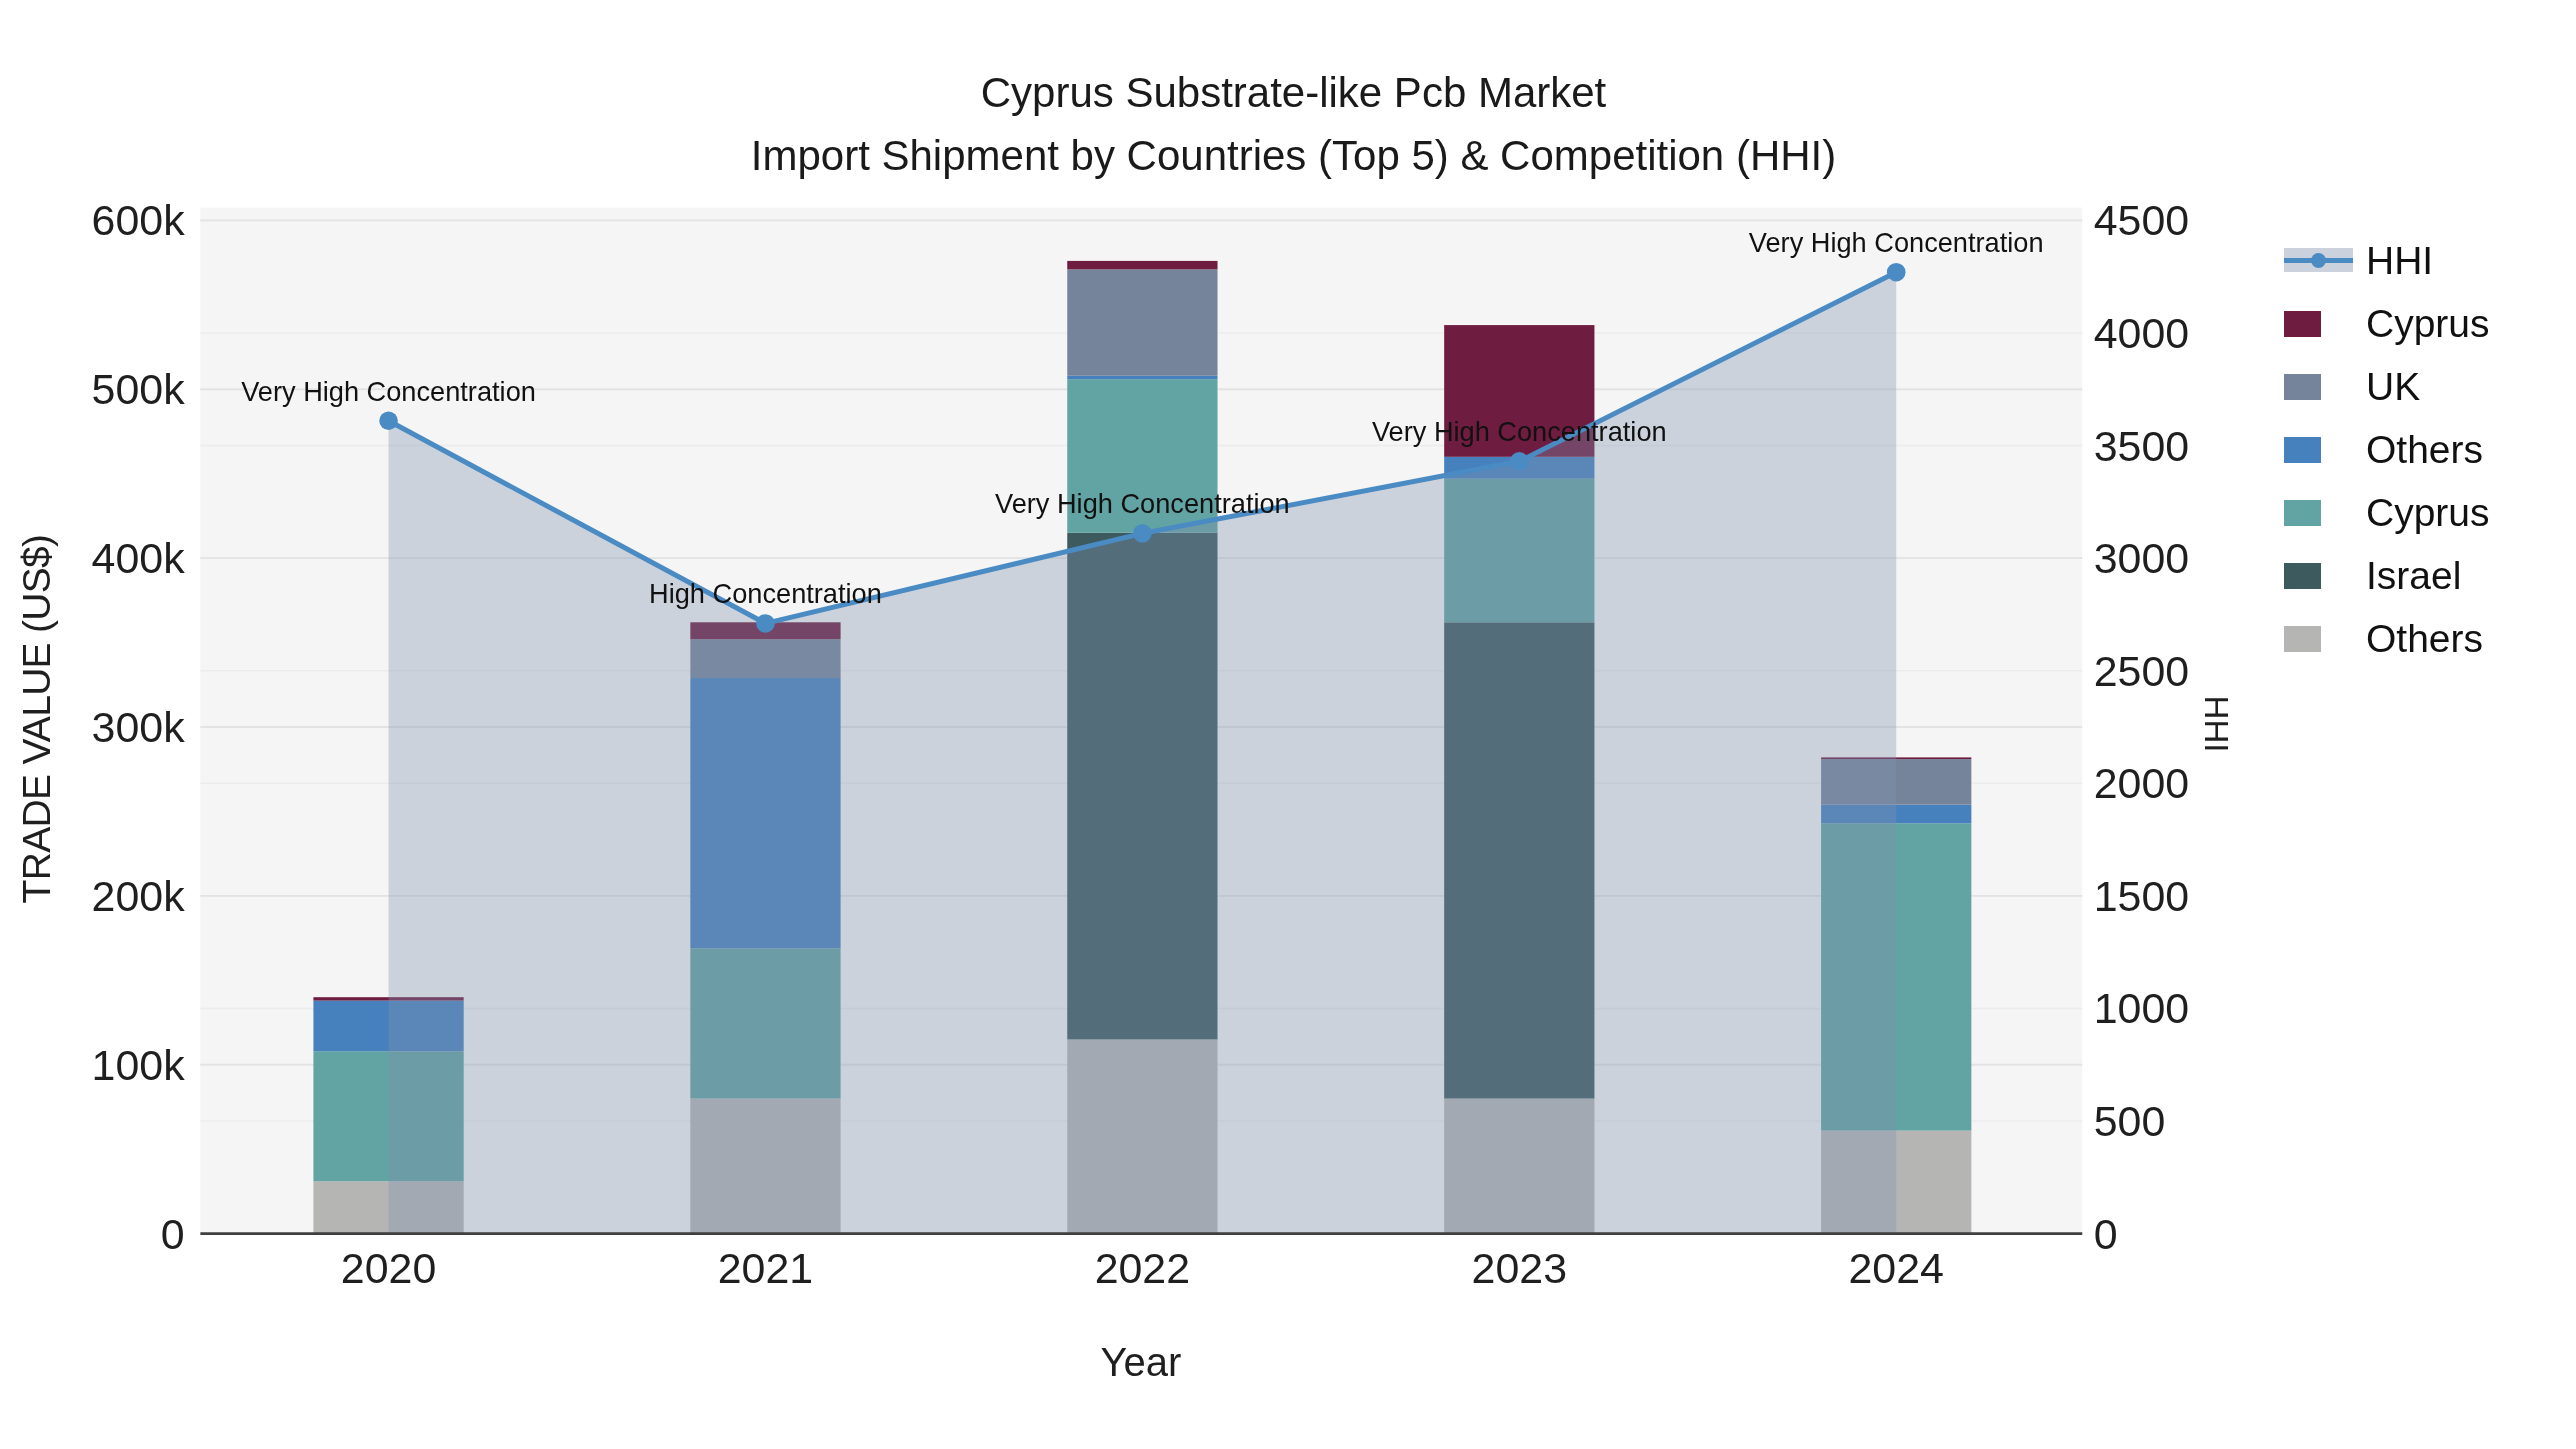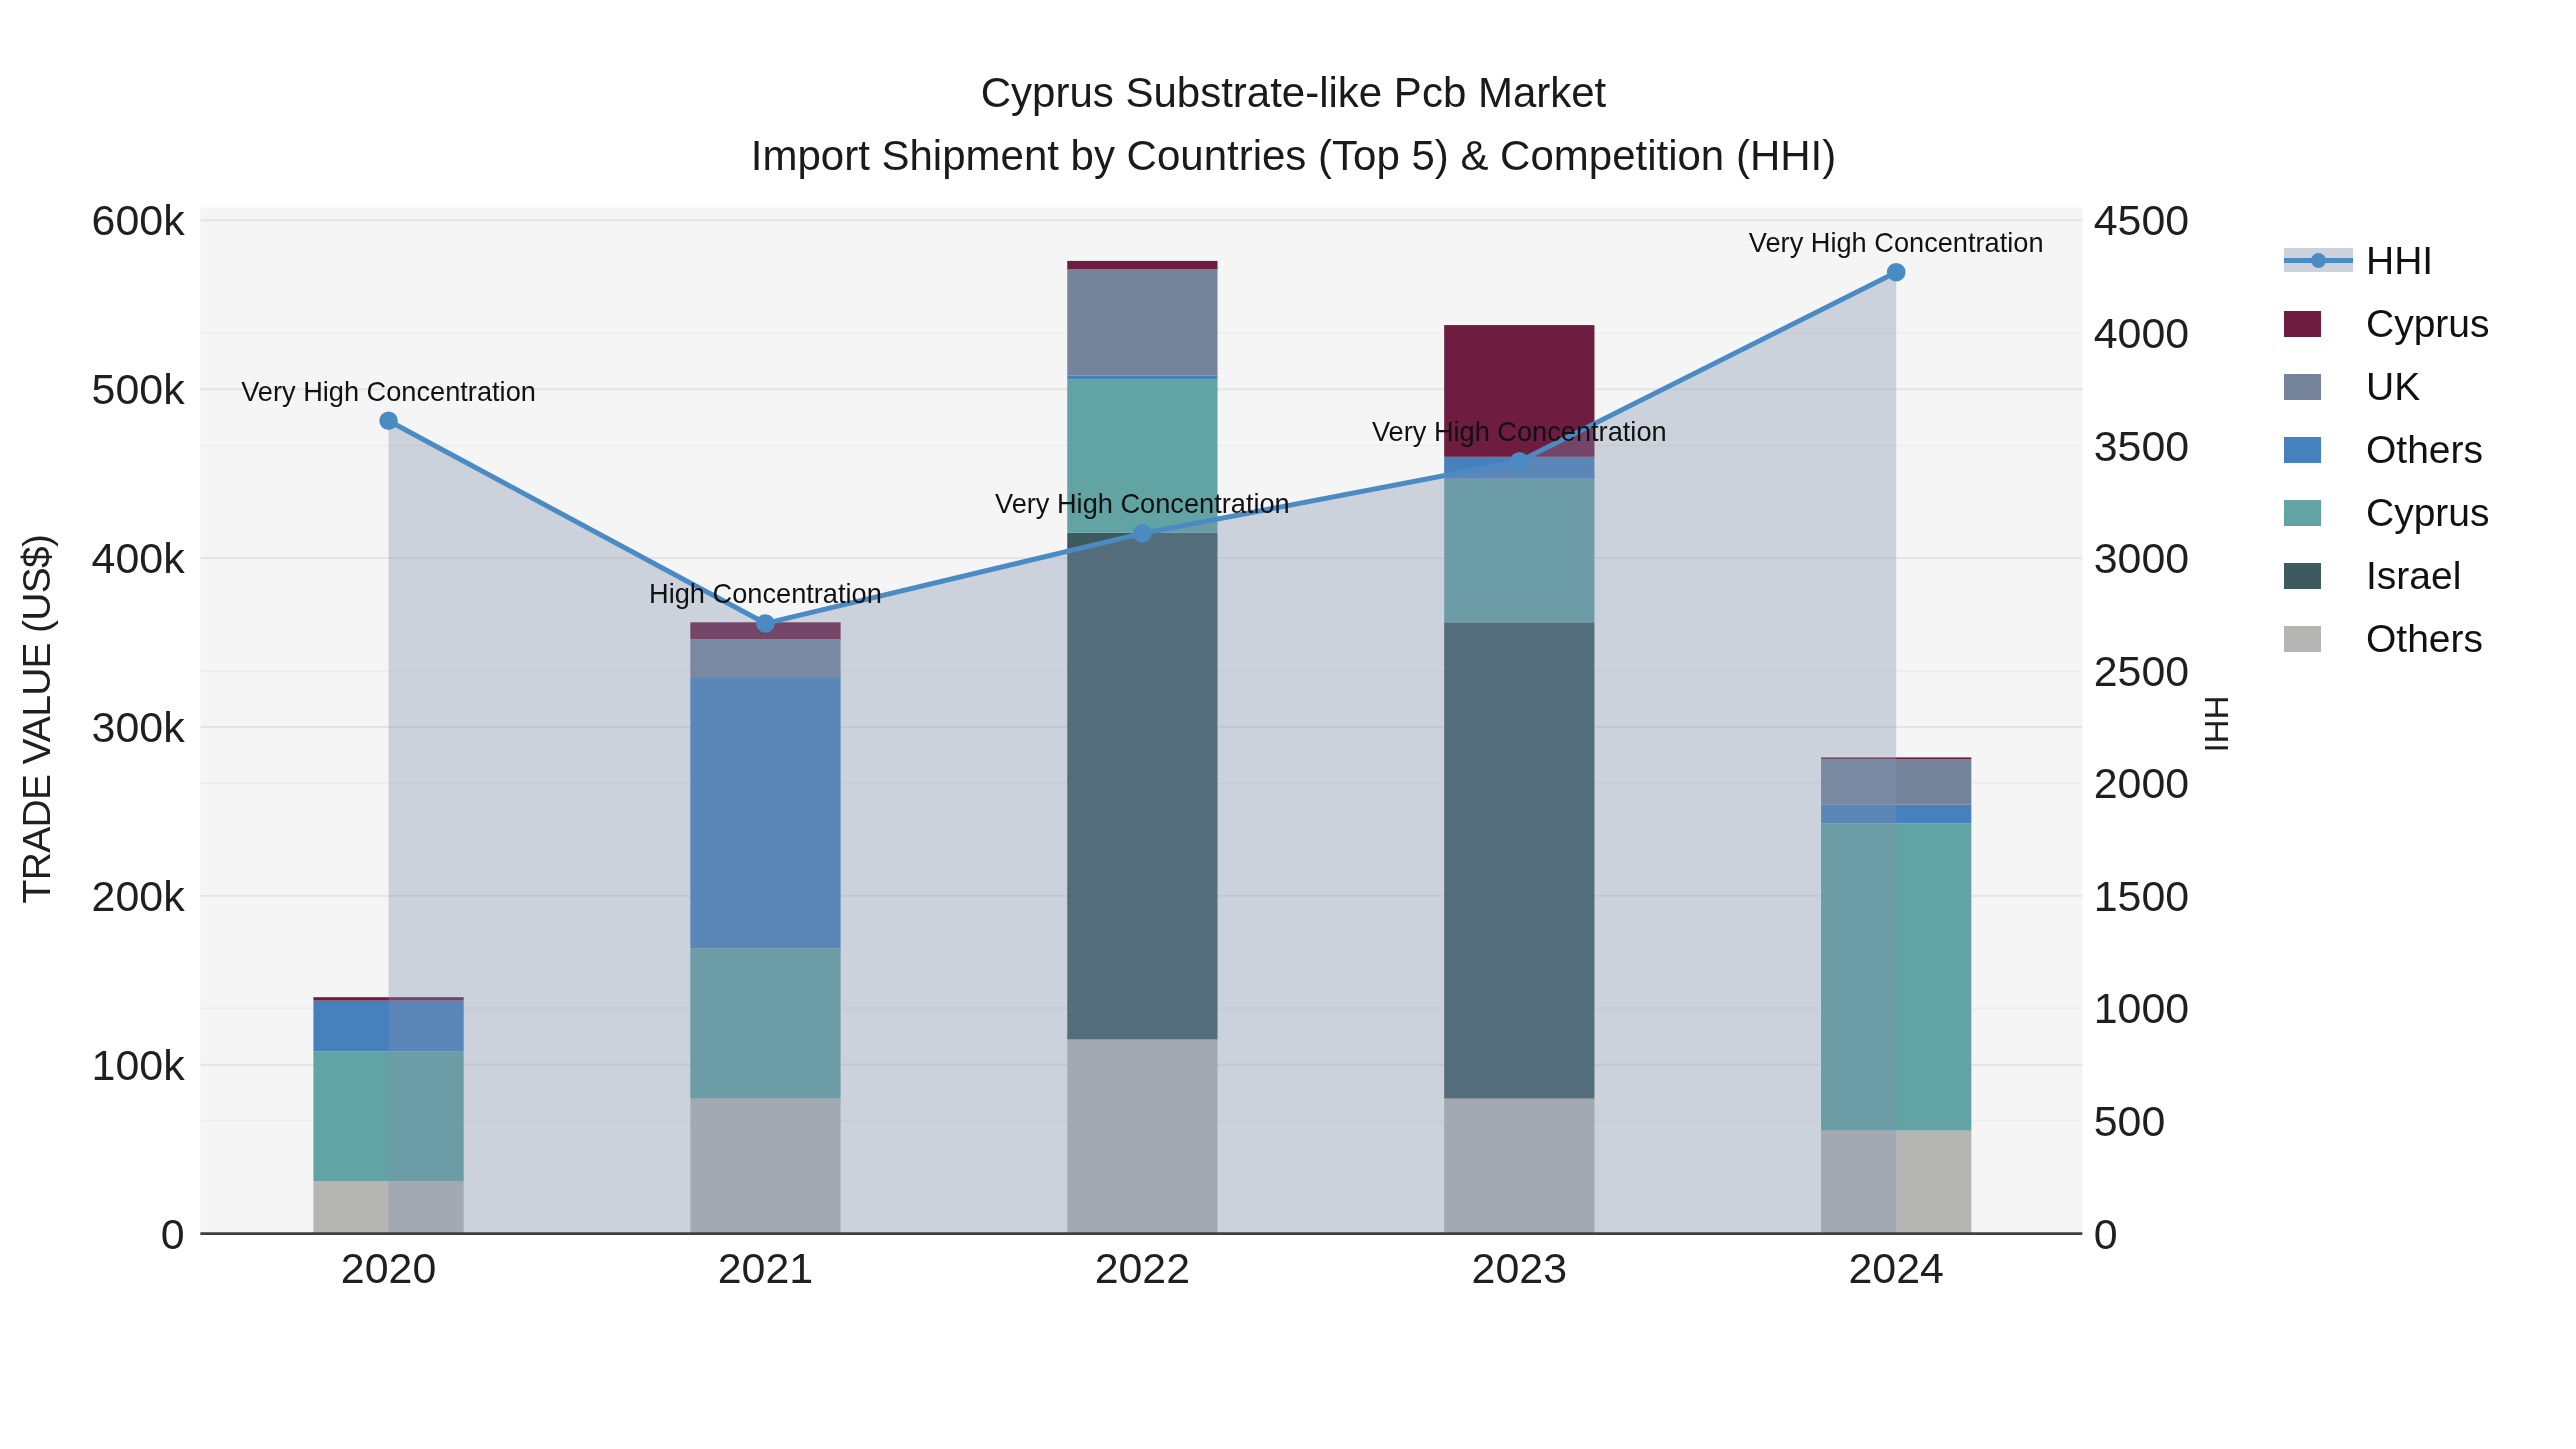--- a/index.html
+++ b/index.html
@@ -104,20 +104,21 @@
       <text x="1596.5" y="1772" text-anchor="middle" dominant-baseline="central" font-size="60" fill="#1f1f1f">2022</text>
       <text x="2123.25" y="1772" text-anchor="middle" dominant-baseline="central" font-size="60" fill="#1f1f1f">2023</text>
       <text x="2650" y="1772" text-anchor="middle" dominant-baseline="central" font-size="60" fill="#1f1f1f">2024</text>
     </svg>
 
   <div class="title-line" id="title1">Cyprus Substrate-like Pcb Market</div>
   <div class="title-line" id="title2">Import Shipment by Countries (Top 5) &amp; Competition (HHI)</div>
 
   <div class="axis-title" id="ylab">TRADE VALUE (US$)</div>
   <div class="axis-title" id="y2lab">HHI</div>
+  <div class="axis-title" id="xlab">Year</div>
 
   <div class="legend" id="legend">
       <div class="legend-row">
         <div class="legend-sample">
           <div class="legend-band" style="background: rgb(204, 210, 221);"></div>
           <div class="legend-line" style="background: rgb(74, 139, 196);"></div>
           <div class="legend-dot" style="background: rgb(74, 139, 196);"></div>
         </div>
         <div class="legend-label">HHI</div>
       </div>

